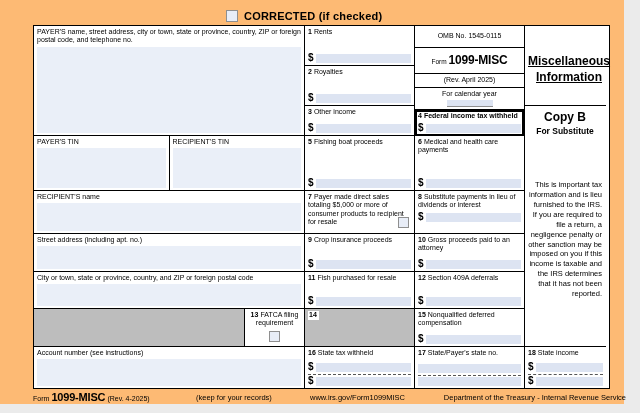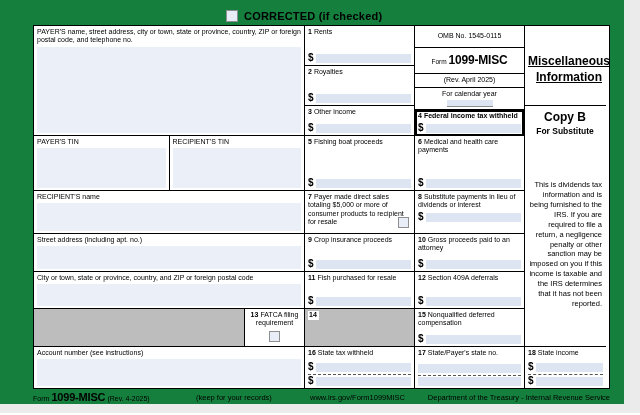--- a/index.html
+++ b/index.html
@@ -1,17 +1,17 @@
 <!DOCTYPE html>
 <html><head>
 <meta charset="utf-8">
 <style>
   * { margin:0; padding:0; box-sizing:border-box; }
   html,body { width:640px; height:415px; background:#ffffff; font-family:"Liberation Sans", sans-serif; color:#000; overflow:hidden; }
-  .page { position:relative; width:640px; height:413px; background:#15803d; }
+  .page { position:relative; width:640px; height:413px; background:#fdba74; }
   .edge-right { position:absolute; right:0; top:0; width:16px; height:100%; background:#ebebeb; }
   .edge-bottom { position:absolute; left:0; bottom:0; width:100%; height:9px; background:#ebebeb; }
 
   .corrected { position:absolute; top:10px; left:226px; display:flex; align-items:center; gap:6px; font-size:11px; font-weight:bold; letter-spacing:.2px; }
   .corrected .cb { width:12px; height:12px; background:#e8edf7; border:1px solid #8f8f8f; }
 
   .form { position:absolute; top:25px; left:33px; width:577px; height:364px; border:1px solid #000; display:flex; background:#fff; }
   .col { display:flex; flex-direction:column; }
   .col-left { width:271px; border-right:1px solid #000; }
   .col-c { width:110px; border-right:1px solid #000; }
@@ -59,21 +59,21 @@
   .notice { margin-top:44px; font-size:7.5px; line-height:1.32; text-align:right; }
 
   .footer { position:absolute; top:391px; left:0; width:640px; height:14px; font-size:7.5px; }
   .footer .fi { position:absolute; top:2px; white-space:nowrap; }
   .f-form { left:33px; top:0px !important; }
   .f-form .fw { font-size:7px; }
   .f-form .fn { font-size:11px; font-weight:bold; letter-spacing:-.2px; }
   .f-form .fr { font-size:7px; }
   .f-keep { left:196px; }
   .f-url { left:310px;text-align:right; }
-  .f-dept { right:30px; }
+  .f-dept { right:14px; }
 </style>
 </head>
 <body>
 
 <div class="page">
   <div class="edge-right"></div>
   <div class="edge-bottom"></div>
 
   <div class="corrected">
     <span class="cb"></span>
@@ -255,21 +255,21 @@
     </div>
 
     <div class="col col-e">
       <div class="cell titlecell" style="height:80px">
         <span>Miscellaneous</span>
         <span>Information</span>
       </div>
       <div class="cell copycell" style="height:241px">
         <span class="copyb">Copy B</span>
         <span class="forrec">For Substitute</span>
-        <p class="notice">This is dividends tax information and is being furnished to the IRS. If you are required to file a return, a negligence penalty or other sanction may be imposed on you if this income is taxable and the IRS determines that it has not been reported.</p>
+        <p class="notice">This is important tax information and is lieu furnished to the IRS. If you are required to file a return, a negligence penalty or other sanction may be imposed on you if this income is taxable and the IRS determines that it has not been reported.</p>
       </div>
       <div class="cell last" style="height:41px">
         <span class="lbl"><span class="bnum">18</span><span>State income</span></span>
         <div class="amt">
             <span class="ds">$</span>
             <span class="fill"></span>
           </div>
         <div class="dashes"></div>
         <div class="amt second">
             <span class="ds">$</span>

